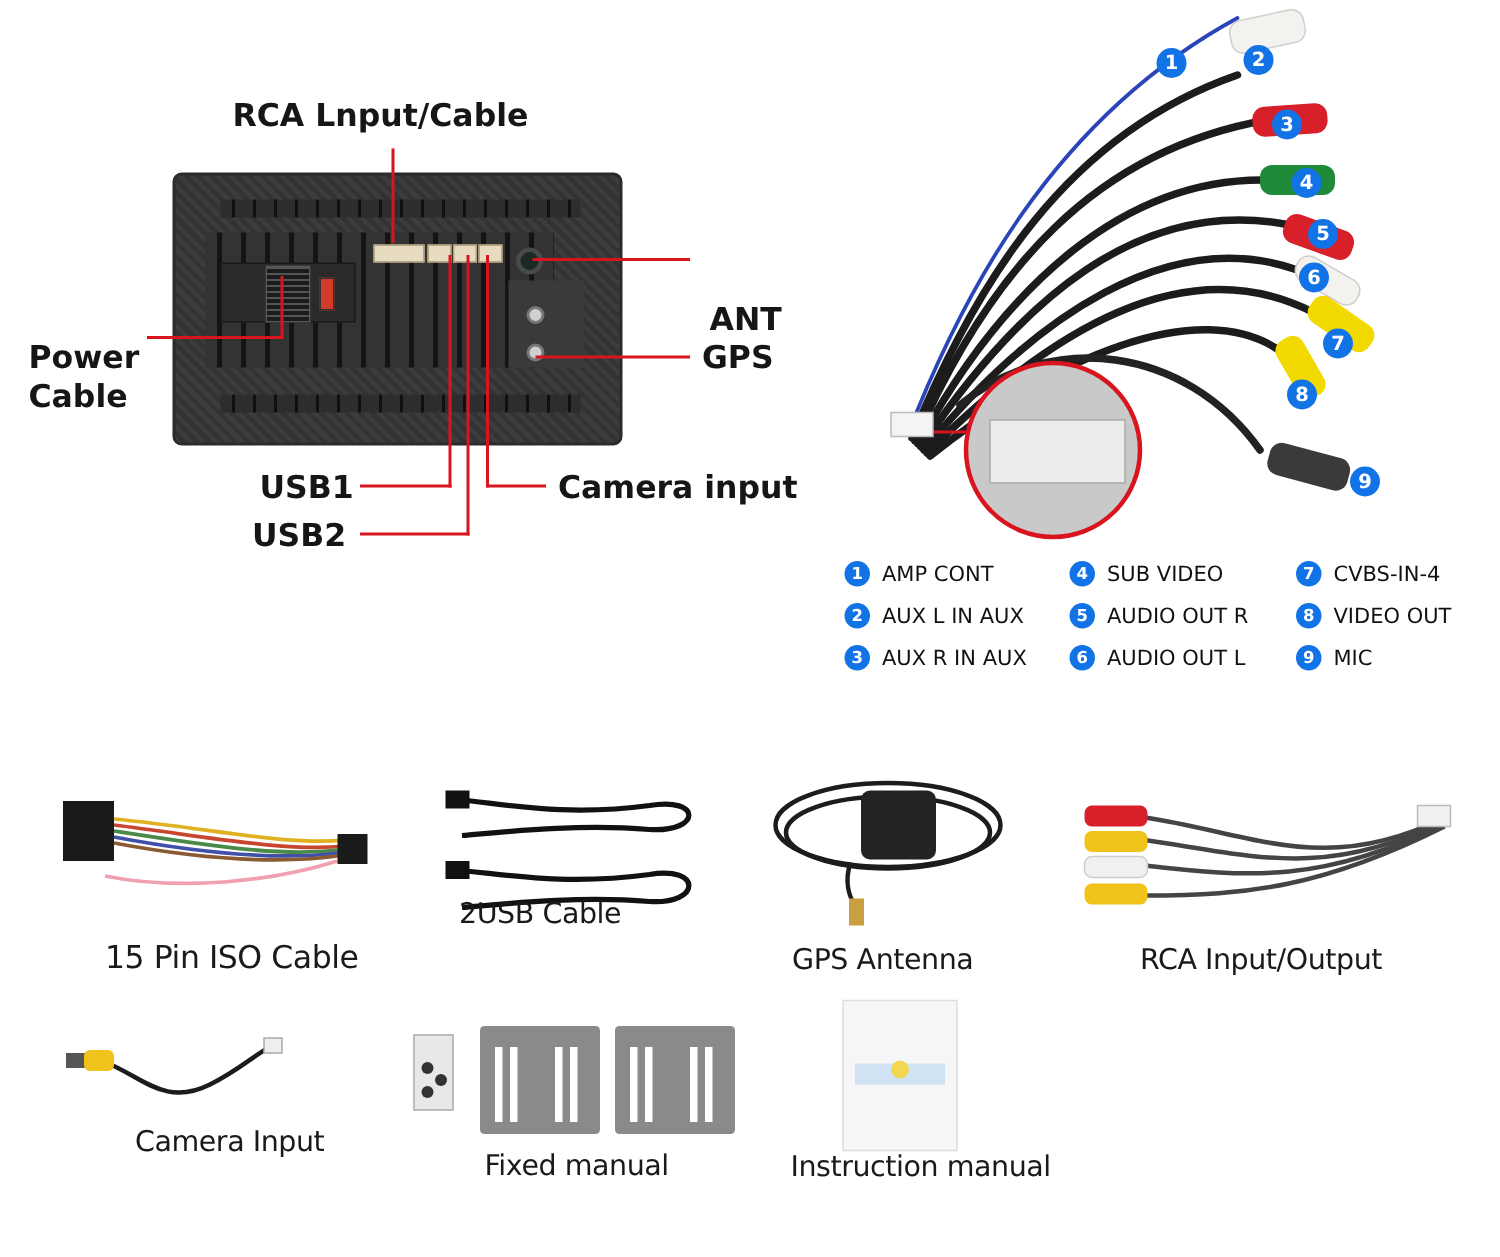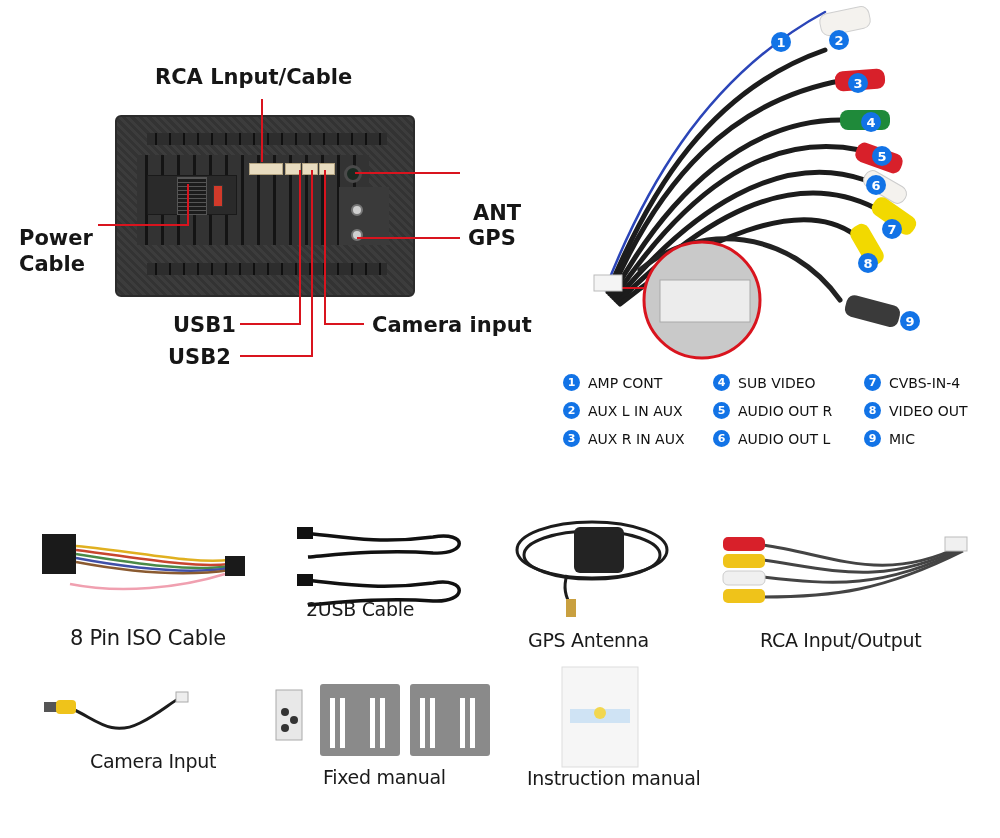--- a/index.html
+++ b/index.html
@@ -171,21 +171,21 @@
   <g fill="none" stroke-width="2.5">
     <path d="M36 16 C100 22, 150 34, 190 30" stroke="#e0b020"></path>
     <path d="M36 20 C100 28, 150 38, 190 34" stroke="#c8452e"></path>
     <path d="M36 24 C100 34, 150 42, 190 36" stroke="#4a8a48"></path>
     <path d="M36 28 C100 40, 150 44, 190 38" stroke="#4050a8"></path>
     <path d="M36 32 C100 44, 150 46, 190 40" stroke="#8a5a30"></path>
     <path d="M30 54 C80 64, 140 58, 185 44" stroke="#f0a0b0"></path>
   </g>
   <rect x="185" y="26" width="20" height="20" fill="#1a1a1a"></rect>
 </svg>
-<div class="acc-label bold" style="left:70px; top:626px;">8 Pin ISO Cable</div>
+<div class="acc-label bold" style="left:70px; top:626px;">15 Pin ISO Cable</div>
 
 <svg class="acc-img" style="left:293px; top:525px;" width="180" height="90" viewBox="0 0 180 90">
   <g fill="none" stroke="#111" stroke-width="3.5">
     <path d="M10 8 C40 10, 80 20, 140 12 C175 6, 175 30, 140 28 C90 24, 40 30, 15 32"></path>
     <path d="M10 55 C40 57, 80 66, 140 58 C175 52, 175 78, 140 76 C90 72, 40 78, 15 80"></path>
   </g>
   <rect x="4" y="2" width="16" height="12" fill="#111"></rect>
   <rect x="4" y="49" width="16" height="12" fill="#111"></rect>
 </svg>
 <div class="acc-label" style="left:306px; top:598px;">2USB  Cable</div>

